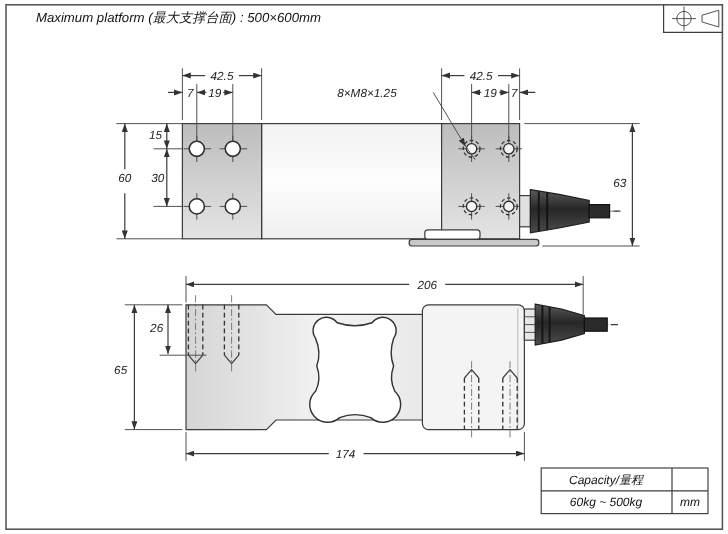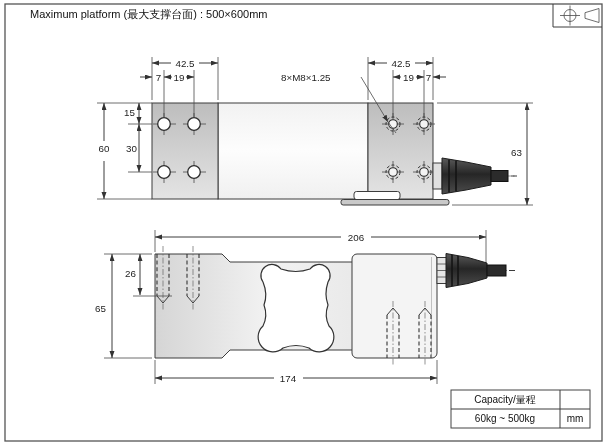--- a/index.html
+++ b/index.html
@@ -1,17 +1,17 @@
 <!DOCTYPE html>
 <html><head>
 <meta charset="utf-8">
 <style>
   html,body{margin:0;padding:0;background:#fff;}
   .stage{position:relative;width:607px;height:445px;background:#fff;overflow:hidden;
-         font-family:"Liberation Sans","DejaVu Sans",sans-serif;}
+         font-family:"Liberation Sans","DejaVu Sans",sans-serif;font-style:italic;}
   svg{position:absolute;left:0;top:0;}
   .ln{stroke:#3c3c3c;stroke-width:1;fill:none;}
   .thin{stroke:#4a4a4a;stroke-width:.8;fill:none;}
   .dim{stroke:#3c3c3c;stroke-width:1;fill:none;}
   .dimtxt{font-size:9.8px;fill:#1d1d1d;}
   .title{font-size:11px;fill:#111;}
   .tbltxt{font-size:10px;fill:#111;}
   .dash{stroke:#333;stroke-width:1.1;stroke-dasharray:4 2.6;fill:none;}
   .cl{stroke:#666;stroke-width:.7;stroke-dasharray:6 2 1.5 2;fill:none;}
 </style>

